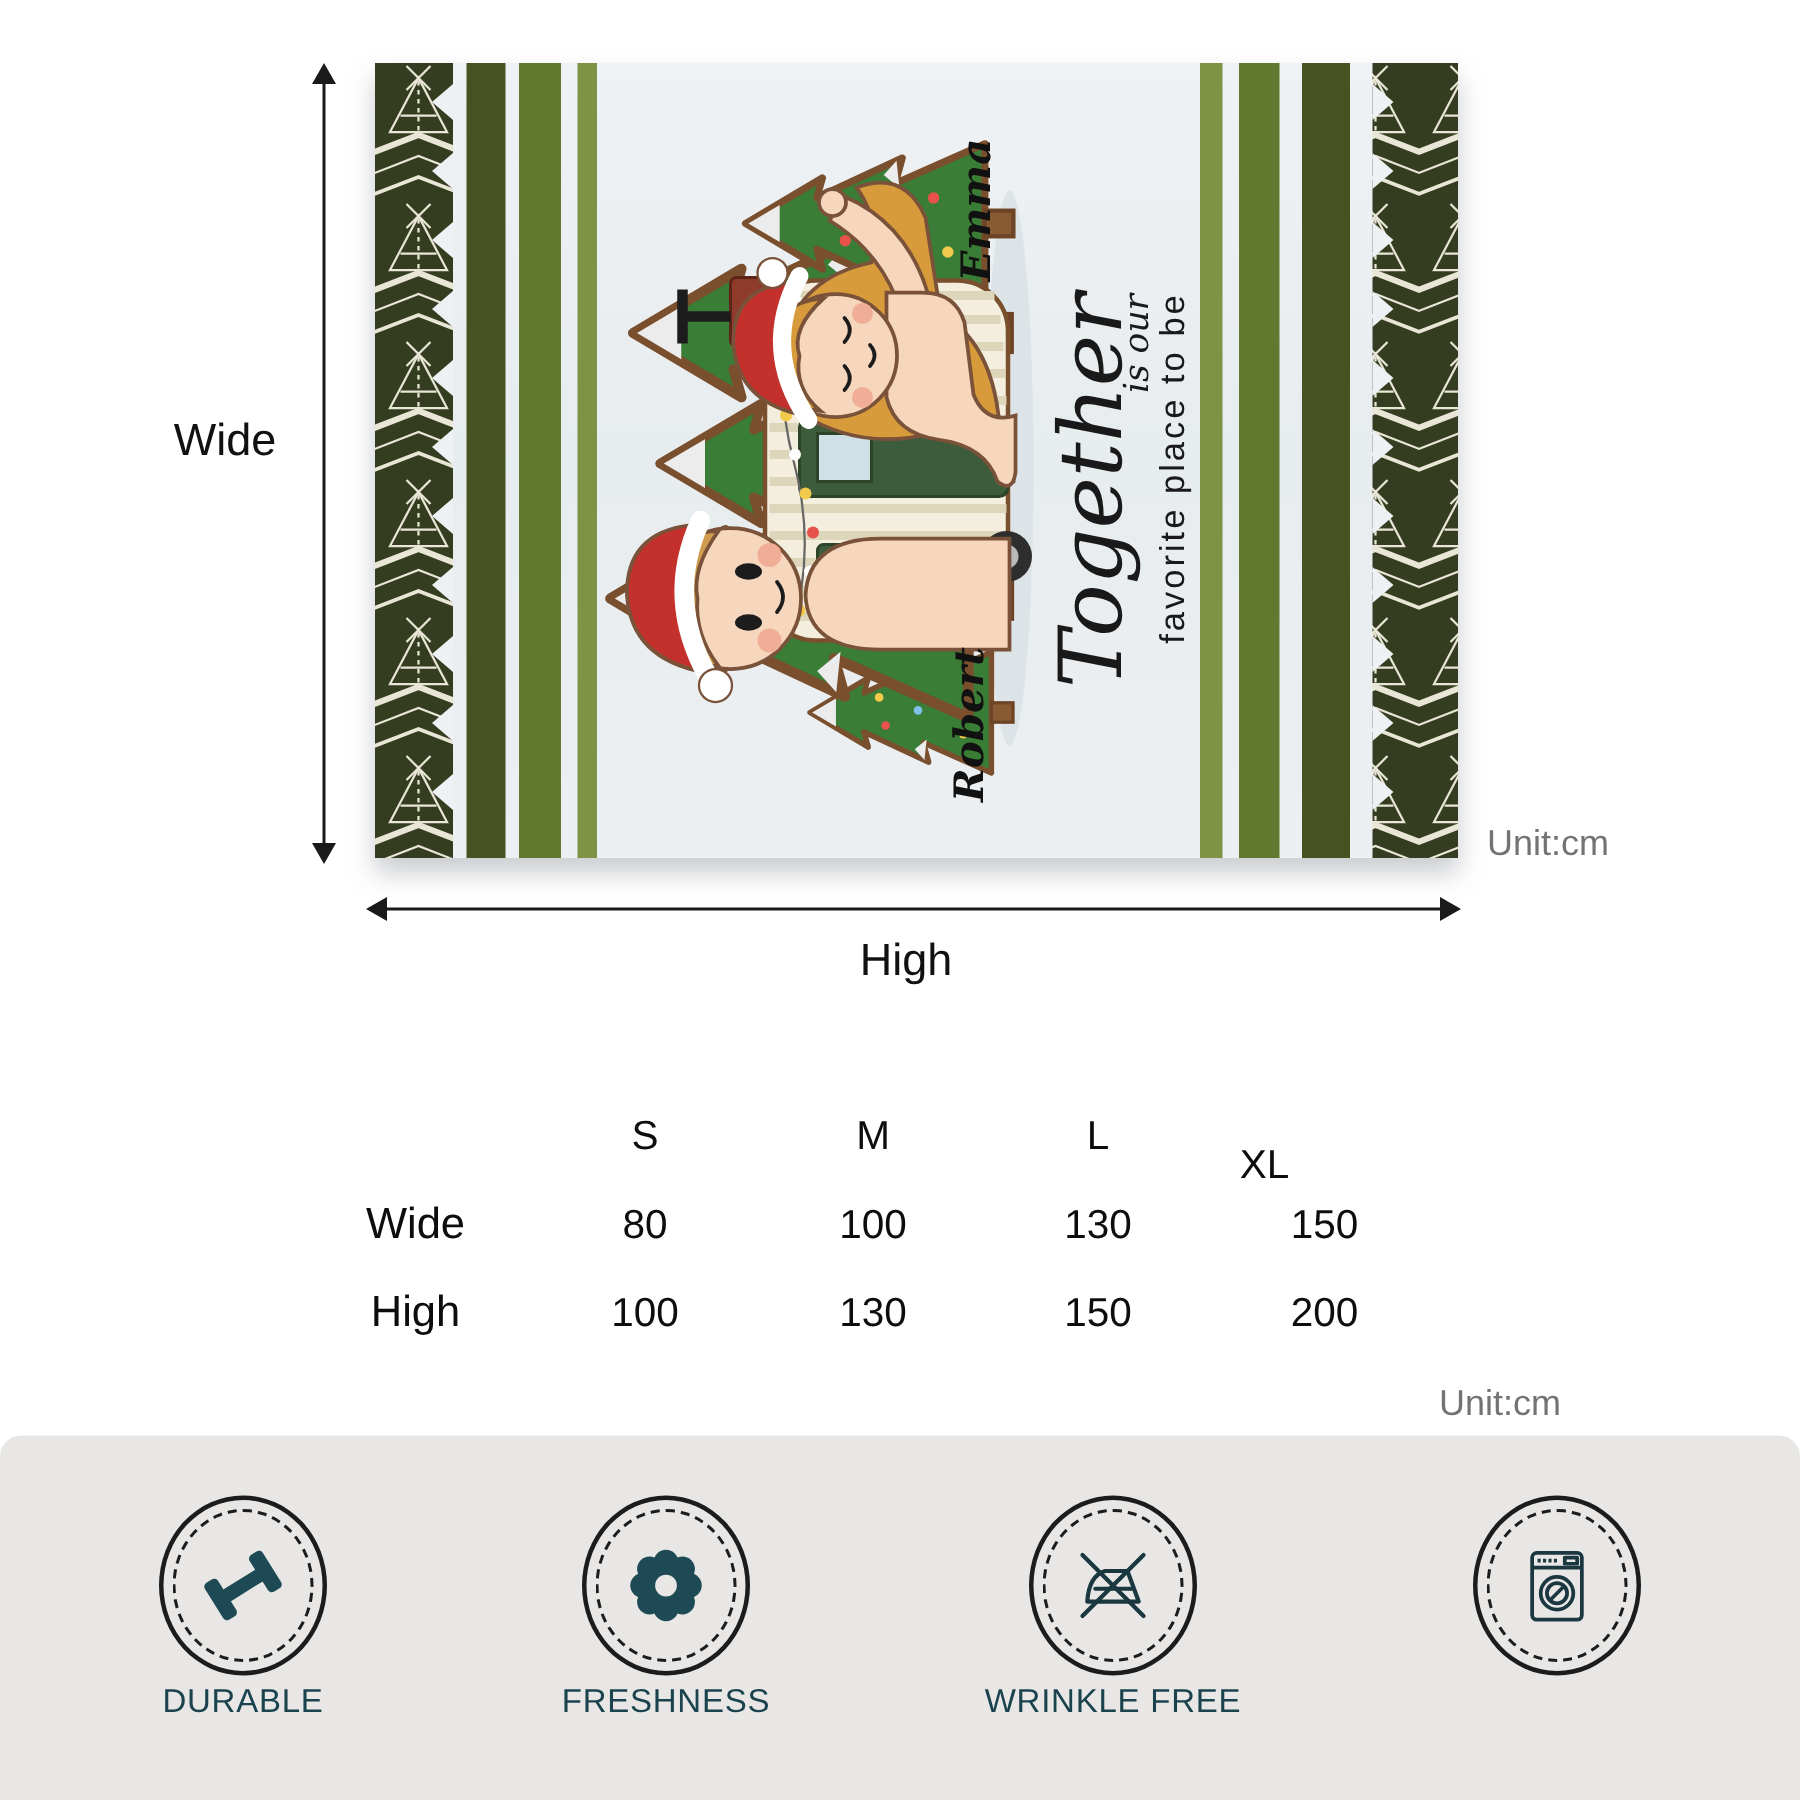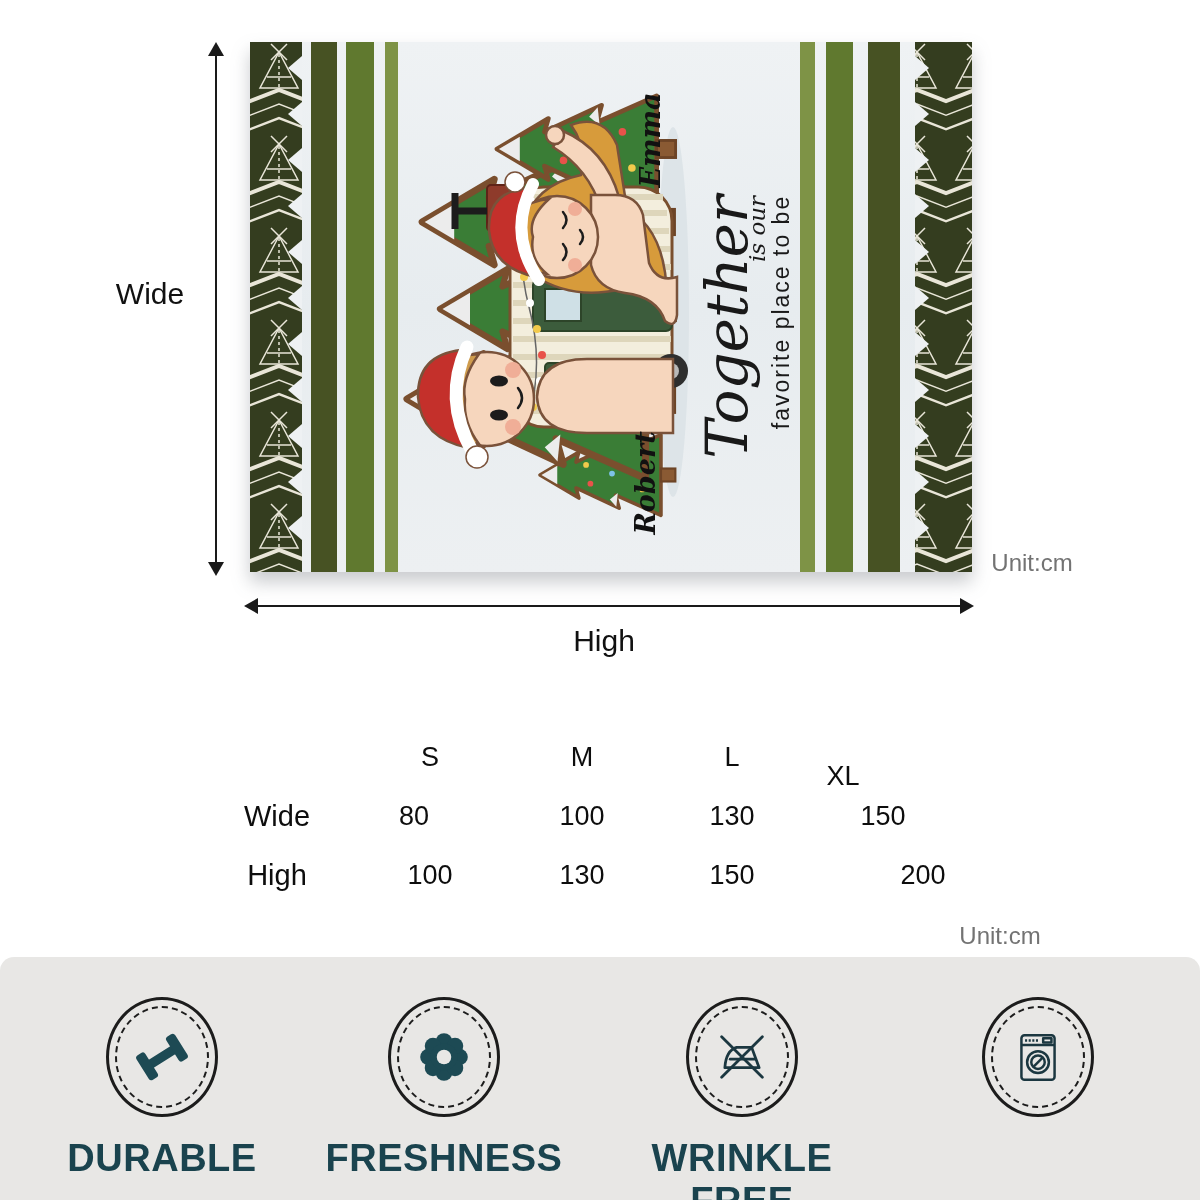--- a/index.html
+++ b/index.html
@@ -18,21 +18,21 @@
   .unit-label{font-size:24px;color:#737373;text-align:center;}
   
   .cell{position:absolute;width:140px;text-align:center;font-size:27px;color:#0d0d0d;}
   .rowlab{font-size:29px;}
   
   #feature-bar{left:0;top:957px;width:1200px;height:243px;background:#e8e7e5;border-radius:14px 14px 0 0;}
   .feature{position:absolute;top:40px;width:260px;text-align:center;}
   .fcircle{position:relative;width:106px;height:114px;margin:0 auto;border:3px solid #1c1c1c;border-radius:50%;}
   .fcircle .dashed{position:absolute;left:6px;top:6px;right:6px;bottom:6px;border:2px dashed #1c1c1c;border-radius:50%;}
   .fcircle svg{position:absolute;left:50%;top:50%;transform:translate(-50%,-50%);}
-  .flabel{margin-top:20px;font-size:38px;font-weight:bold;letter-spacing:.5px;color:#1a434e;}
+  .flabel{margin-top:4px;font-size:22px;font-weight:normal;letter-spacing:.5px;color:#1a434e;}
   #blanket-svg{filter:drop-shadow(0 10px 9px rgba(60,70,80,.28));}
 </style>
 </head>
 <body>
 
 <div id="stage">
 
   <svg id="blanket-svg" class="abs" style="left:250px;top:42px;" width="722" height="530" viewBox="0 0 722 530">
     <defs>
       <linearGradient id="fieldg" x1="0" y1="0" x2="0" y2="1">
@@ -208,30 +208,30 @@
 
   <div class="abs unit-label" style="left:972px;top:549px;width:120px;">Unit:cm</div>
 
   <div>
     <span class="cell" style="left:360px;top:742px;">S</span>
     <span class="cell" style="left:512px;top:742px;">M</span>
     <span class="cell" style="left:662px;top:742px;">L</span>
     <span class="cell" style="left:773px;top:742px;margin-top:19px;">XL</span>
 
     <span class="cell rowlab" style="left:207px;top:800px;">Wide</span>
-    <span class="cell" style="left:344px;top:801px;">80</span>
+    <span class="cell" style="left:360px;top:801px;">80</span>
     <span class="cell" style="left:512px;top:801px;">100</span>
     <span class="cell" style="left:662px;top:801px;">130</span>
     <span class="cell" style="left:813px;top:801px;">150</span>
 
     <span class="cell rowlab" style="left:207px;top:859px;">High</span>
     <span class="cell" style="left:360px;top:860px;">100</span>
     <span class="cell" style="left:512px;top:860px;">130</span>
     <span class="cell" style="left:662px;top:860px;">150</span>
-    <span class="cell" style="left:853px;top:860px;">200</span>
+    <span class="cell" style="left:813px;top:860px;">200</span>
 
     <div class="abs unit-label" style="left:940px;top:922px;width:120px;">Unit:cm</div>
   </div>
 
   <div id="feature-bar" class="abs">
 
     <div class="feature" style="left:32px;">
       <div class="fcircle">
         <div class="dashed"></div>
         <svg width="58" height="58" viewBox="0 0 56 56">

